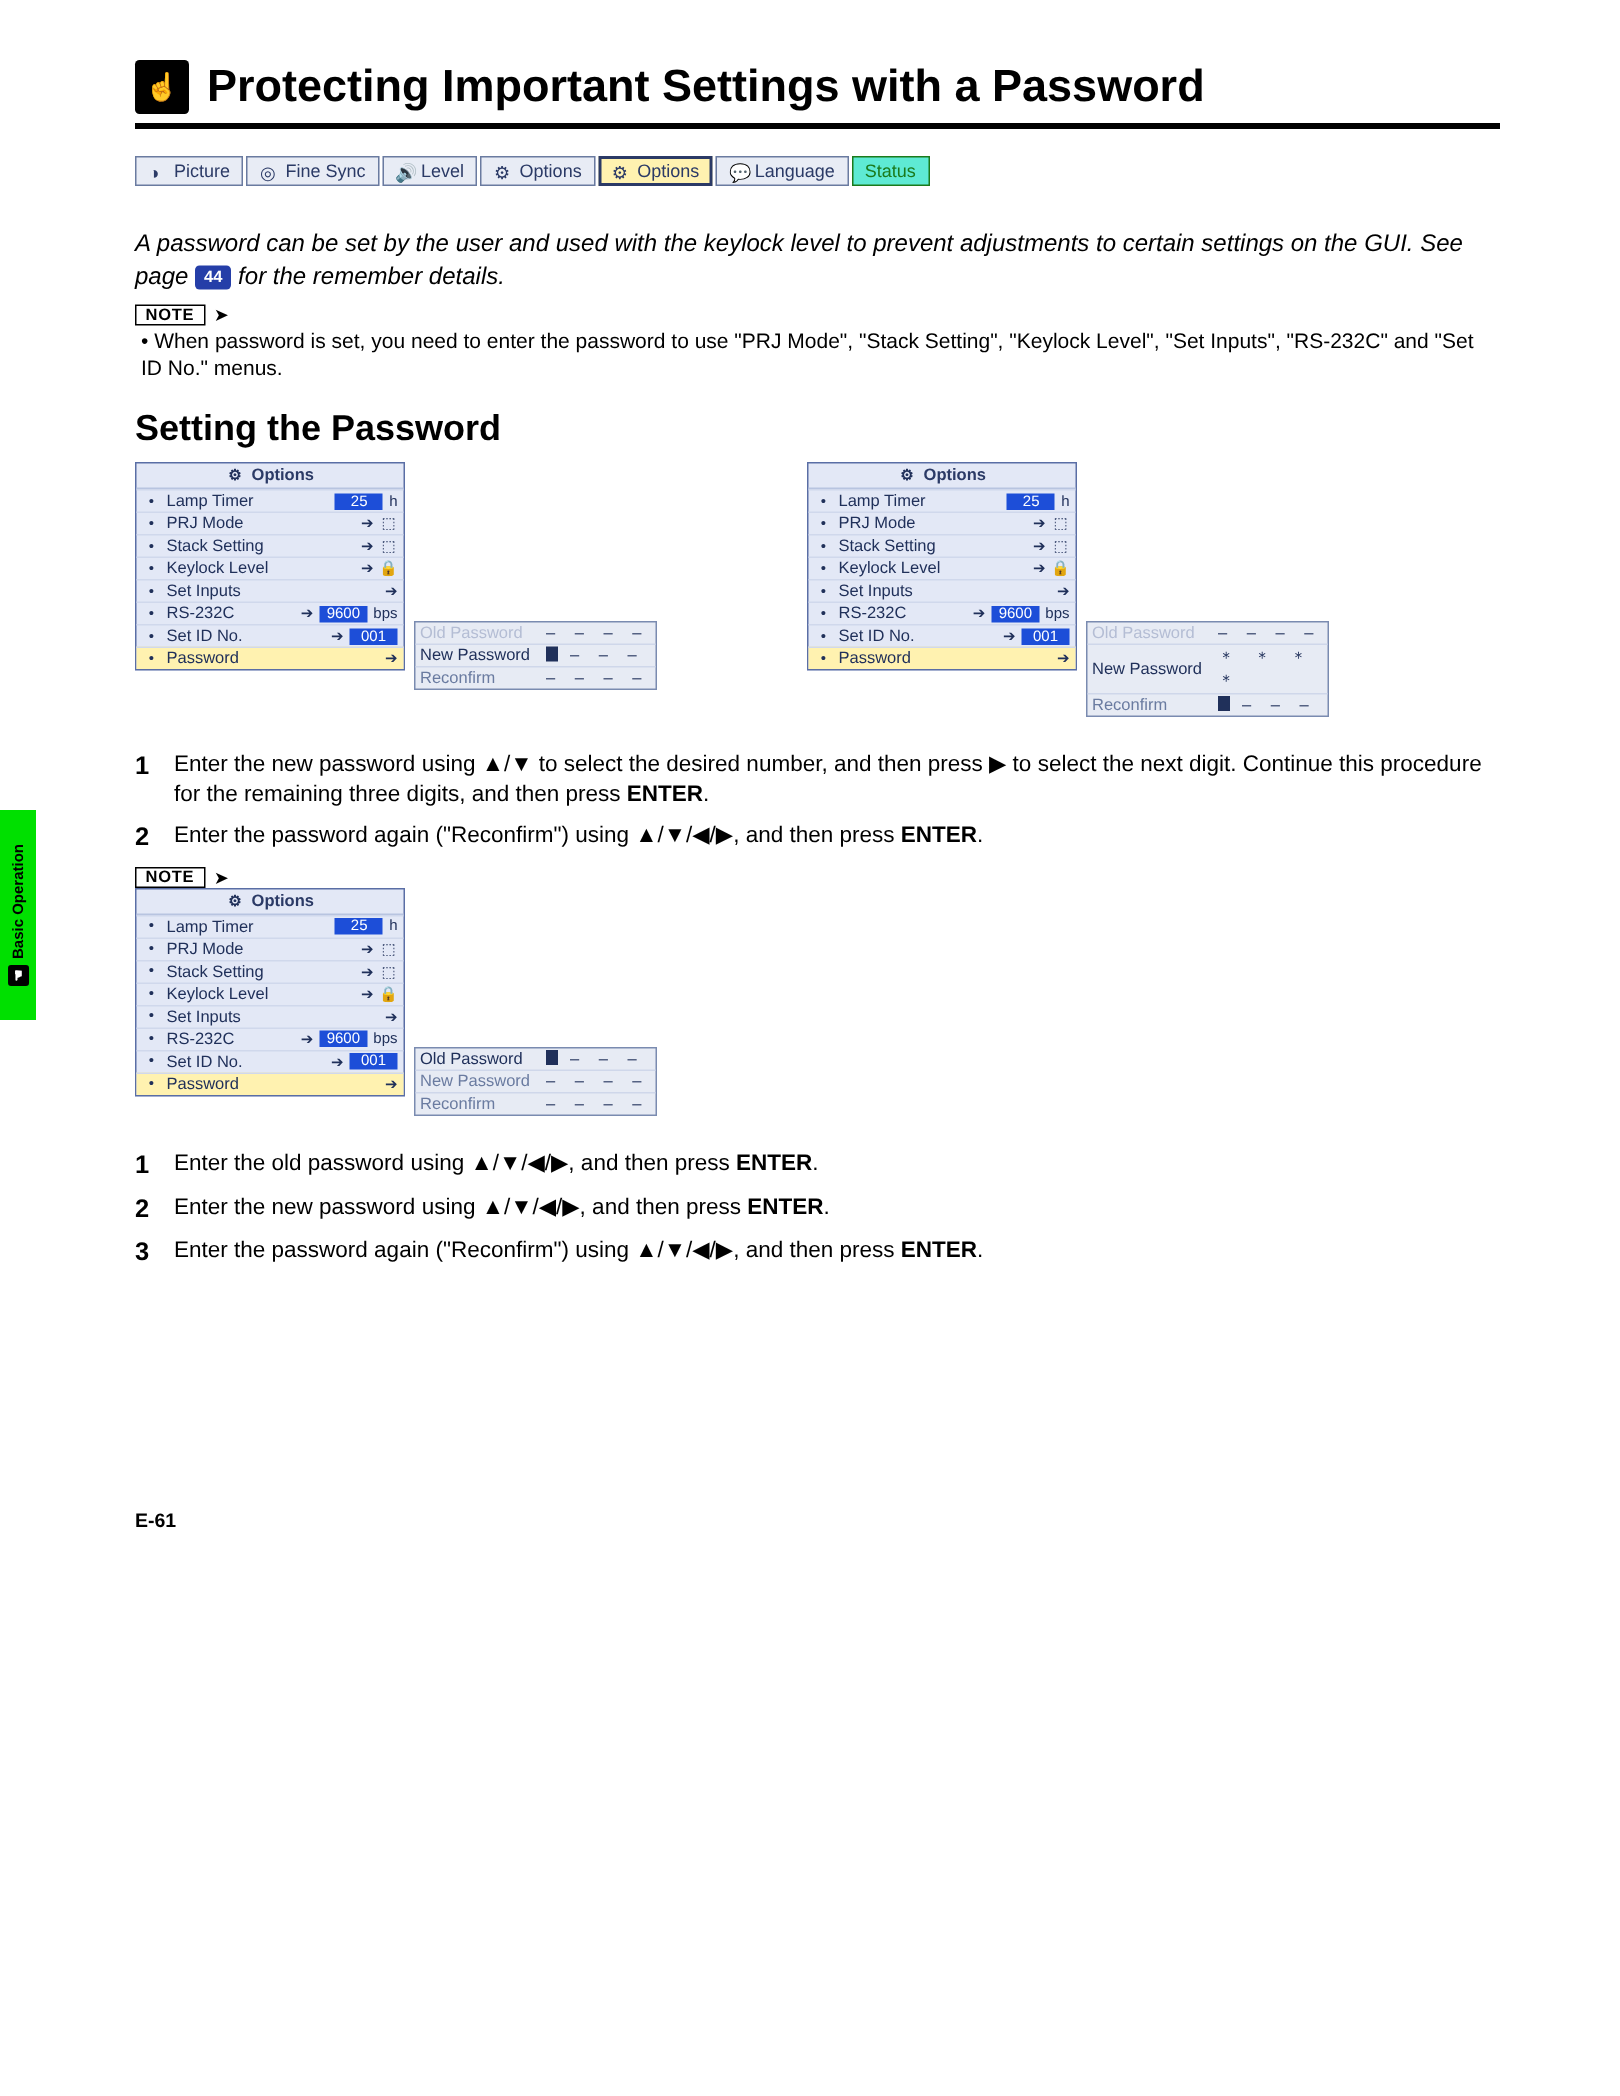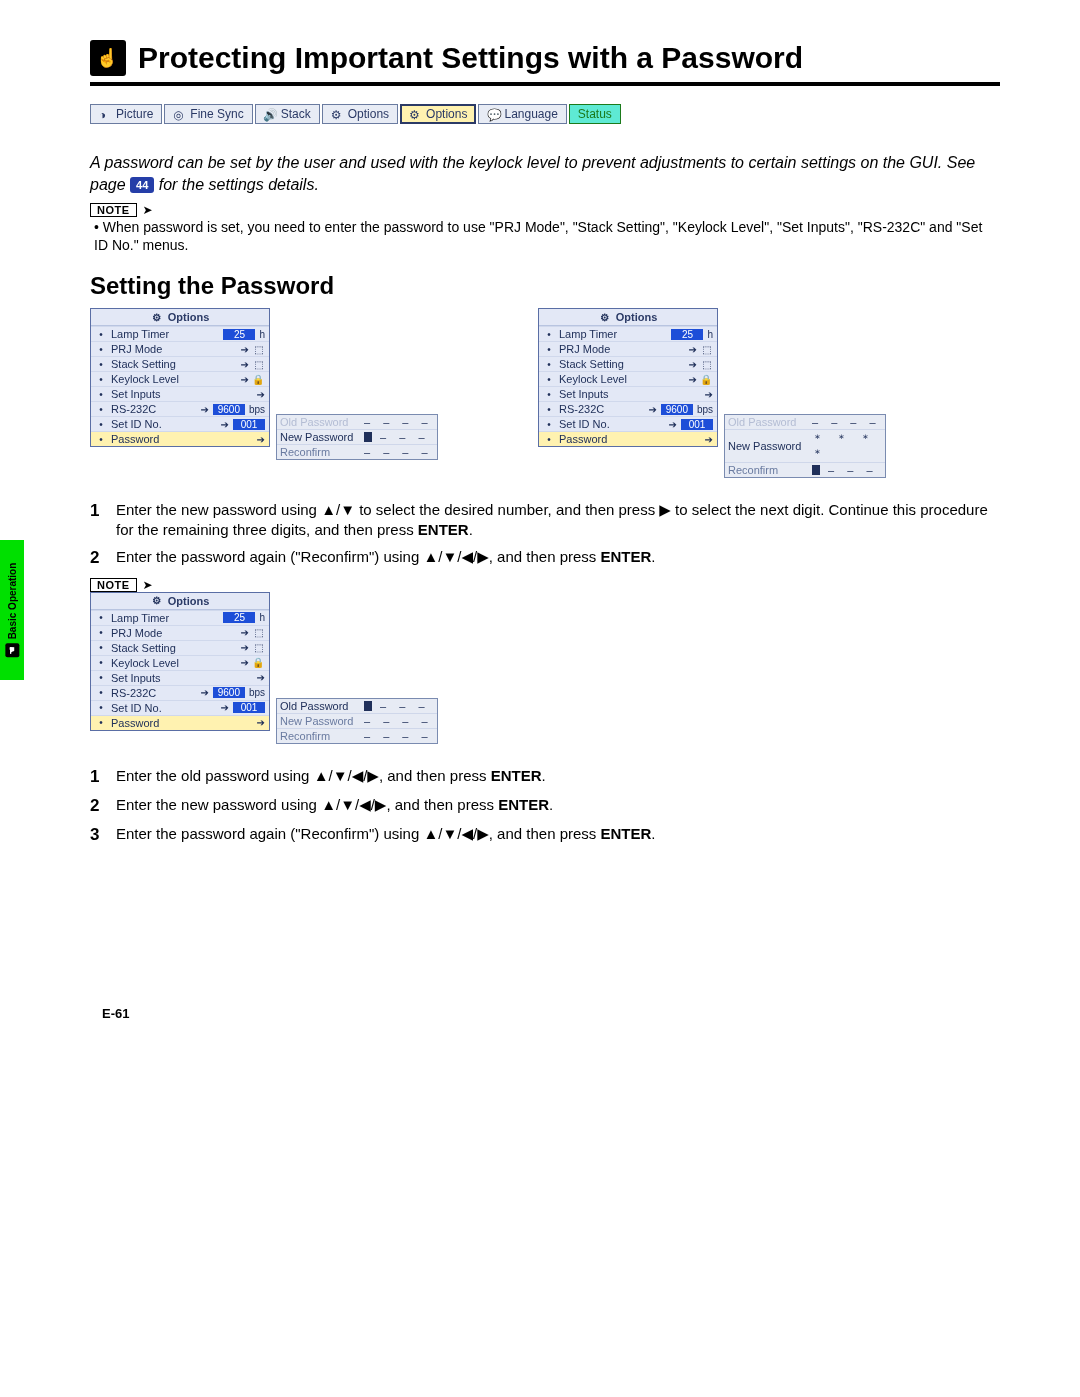--- a/index.html
+++ b/index.html
@@ -119,21 +119,21 @@
   .pw-row .pl { width:80px; color:#6a7ba0;}
   .pw-row .pl.active { color:#20305a; }
   .pw-row .pv { flex:1; letter-spacing:5px; color:#20305a; }
   .pw-row .cursor { display:inline-block;width:8px;height:10px;background:#20305a;vertical-align:-1px;}
   .pw-row.dim .pl { color:#b4bdd4; }
   .steps { margin:22px 0 4px 0; font-size:15px; }
   .step { display:flex; gap:10px; margin:6px 0; line-height:1.35;}
   .step-num { font-weight:900; font-size:17px; width:16px; }
   .step-body { flex:1; }
   .sym { font-family: Arial, sans-serif; }
-  .page-num { font-weight:bold; font-size:13px; margin-top:160px;margin-left:12px;}
+  .page-num { font-weight:bold; font-size:13px; margin-top:160px;}
 </style>
 </head>
 <body>
 
 <div class="side-tab">
   <div class="side-tab-inner">
     <span class="side-tab-icon">☚</span>
     <span>Basic Operation</span>
   </div>
 </div>
@@ -150,41 +150,41 @@
       <div class="crumb">
         <span class="ci">◑</span>
         <span>Picture</span>
       </div>
       <div class="crumb">
         <span class="ci">◎</span>
         <span>Fine Sync</span>
       </div>
       <div class="crumb">
         <span class="ci">🔊</span>
-        <span>Stack</span>
+        <span>Level</span>
       </div>
       <div class="crumb">
         <span class="ci">⚙</span>
         <span>Options</span>
       </div>
       <div class="crumb sel">
         <span class="ci">⚙</span>
         <span>Options</span>
       </div>
       <div class="crumb">
         <span class="ci">💬</span>
         <span>Language</span>
       </div>
       <div class="crumb status">
         <span>Status</span>
       </div>
     </div>
 
   <p class="intro">
-    <span>A password can be set by the user and used with the keylock level to prevent adjustments to certain settings on the GUI. See page </span><span class="pageref">44</span><span> for the settings details.</span>
+    <span>A password can be set by the user and used with the keylock level to prevent adjustments to certain settings on the GUI. See page </span><span class="pageref">44</span><span> for the remember details.</span>
   </p>
 
   <div class="note-head">
     <span class="note-tag">NOTE</span>
     <span class="note-arrow">➤</span>
   </div>
   <p class="note-body">When password is set, you need to enter the password to use "PRJ Mode", "Stack Setting", "Keylock Level", "Set Inputs", "RS-232C" and "Set ID No." menus.</p>
 
   <h2 class="section">Setting the Password</h2>
 

